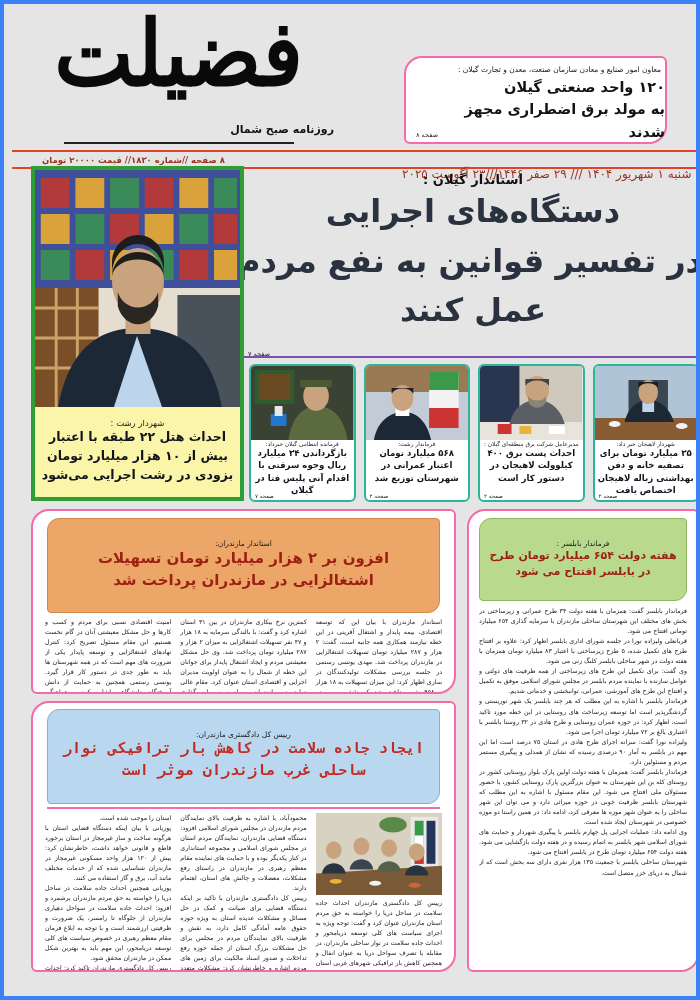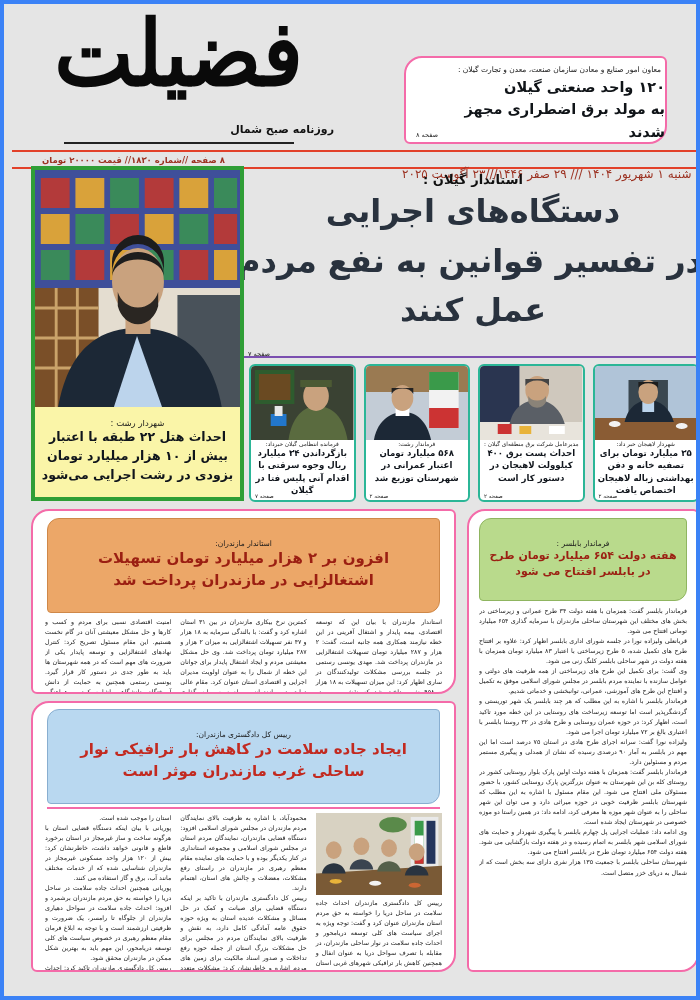--- a/index.html
+++ b/index.html
@@ -58,21 +58,21 @@
   .hdr-orange .title{color:#9b1f12;}
   .maz-body{margin:4px 12px;height:104px;column-count:3;column-gap:9px;}
 
   .box-bab{left:463px;top:505px;width:232px;height:463px;}
   .hdr-green{margin:7px 10px 4px;background:#b9da8c;border:1px solid #8fb560;}
   .hdr-green .title{font-size:11px;color:#9b1f12;}
   .bab-body{margin:5px 10px;height:392px;}
 
   .box-jud{left:27px;top:697px;width:425px;height:271px;}
   .hdr-blue{margin:6px 14px 3px;background:#b9d8f0;border:1px solid #88aed0;}
-  .hdr-blue .title{color:#c22a20;}
+  .hdr-blue .title{color:#c22a20;font-family:Liberation Mono, monospace;}
   .jud-sep{height:2px;background:#f46ba9;margin:0 14px 3px;}
   .jud-body{margin:4px 12px;height:190px;column-count:3;column-gap:9px;font-size:6.3px;line-height:1.6;text-align:justify;color:#202020;overflow:hidden;}
   .jud-photo{width:100%;height:82px;display:block;margin-bottom:3px;}
   .jud-text{white-space:pre-line;}
 </style>
 </head>
 <body>
 
 <div class="page">
 

